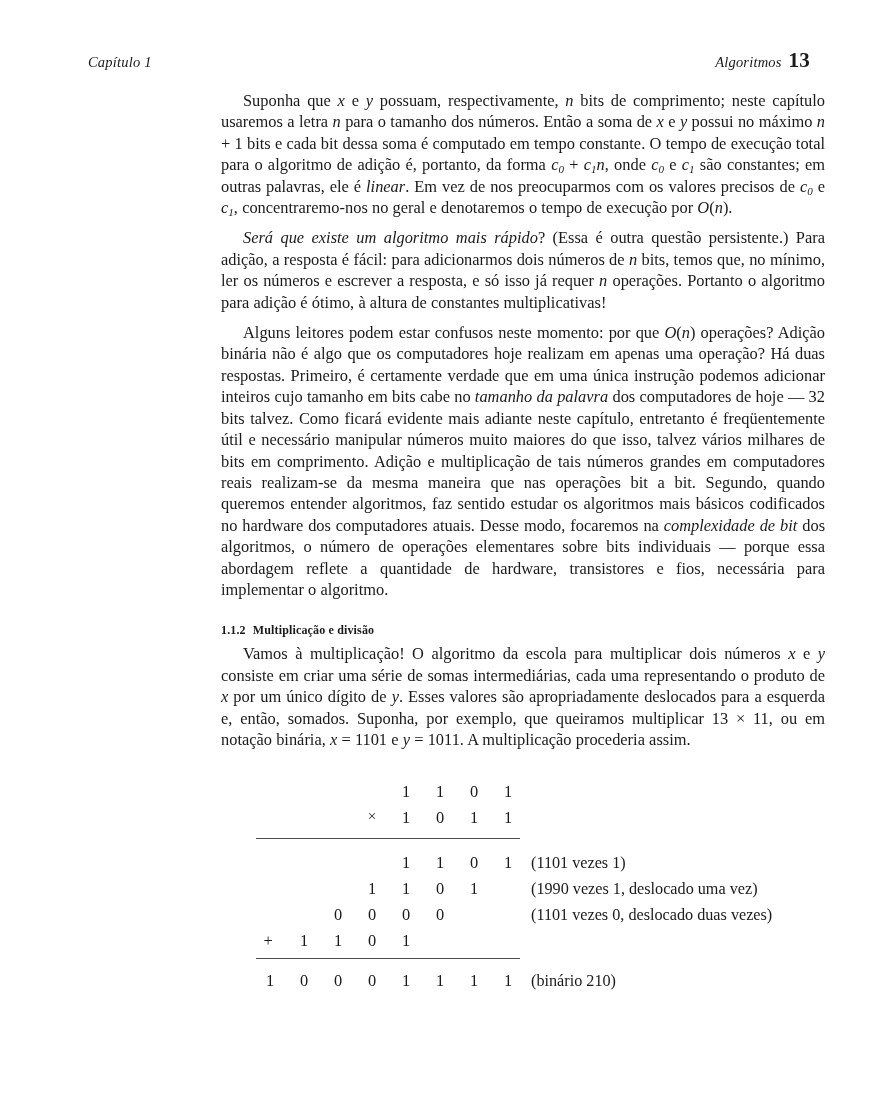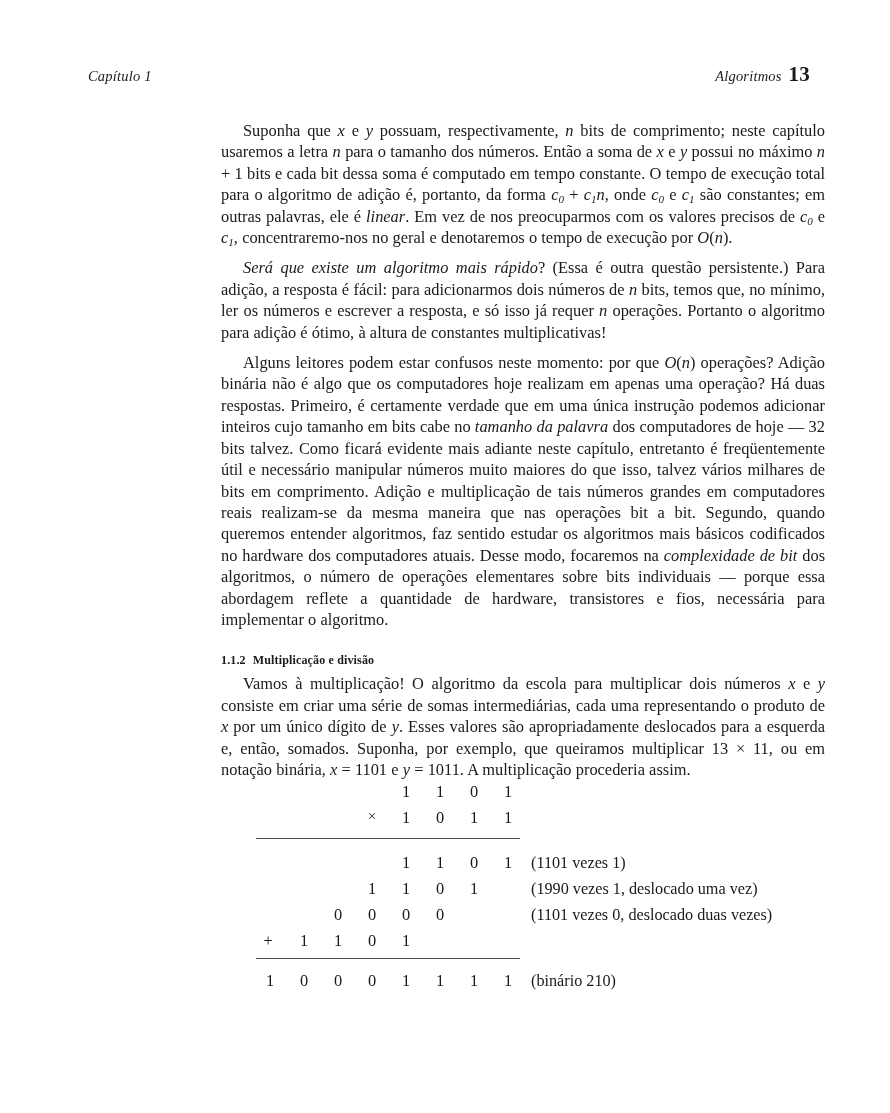--- a/index.html
+++ b/index.html
@@ -19,21 +19,21 @@
     position: absolute;
     left: 0; top: 0;
     width: 890px;
     height: 1113px;
   }
 
   
   .runhead {
     position: absolute;
     left: 88px;
-    top: 62px;
+    top: 48px;
     width: 722px;
     height: 22px;
     display: flex;
     align-items: baseline;
     justify-content: space-between;
     font-size: 14.5px;
   }
   .runhead .chap {
     font-style: italic;
     letter-spacing: 0.2px;
@@ -50,21 +50,21 @@
   .runhead .pageno {
     font-weight: bold;
     font-size: 21px;
     letter-spacing: 0.2px;
   }
 
   
   .col {
     position: absolute;
     left: 221px;
-    top: 120px;
+    top: 90px;
     width: 604px;
   }
   p.body {
     margin: 0 0 9px 0;
     font-size: 16.4px;
     line-height: 21.4px;
     text-align: justify;
     text-indent: 22px;
     -webkit-hyphens: none;
     hyphens: none;

